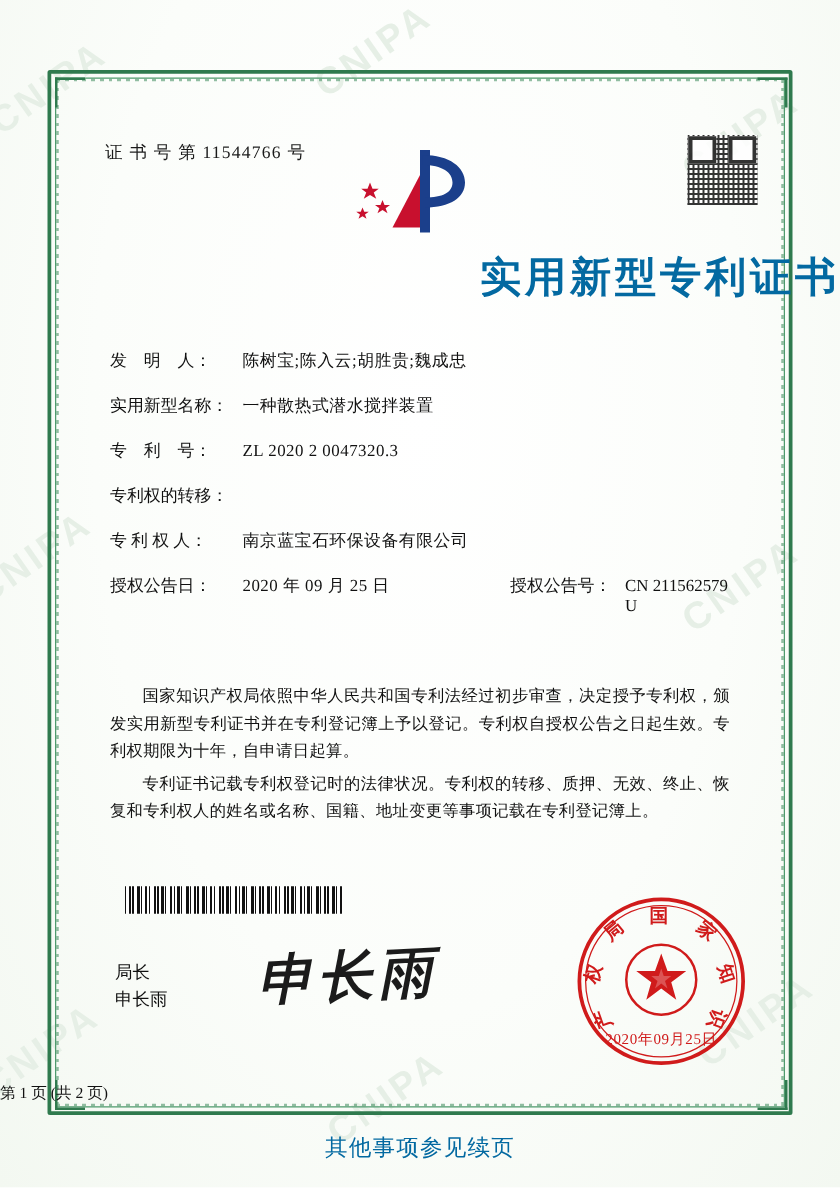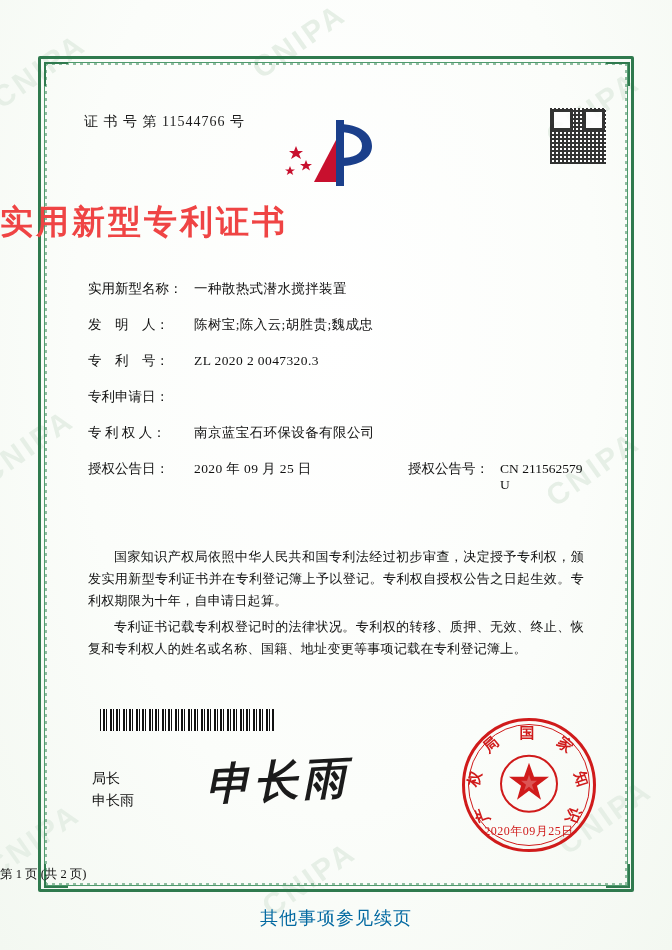--- a/index.html
+++ b/index.html
@@ -139,25 +139,25 @@
     top: 116px;
     transform: translateX(-50%);
     width: 120px;
     height: 76px;
   }
 
   .cert-title {
     position: absolute;
     left: 0; right: 0;
     top: 200px;
-    text-align: left;
+    text-align: right;
     font-size: 33px;
     font-weight: bold;
     letter-spacing: 3px;
-    color: #ef4444;
+    color: #0369a1;
     font-family: "DejaVu Serif", serif;
   }
 
   
   .fields {
     position: absolute;
     left: 88px;
     top: 280px;
     width: 500px;
   }
@@ -350,33 +350,33 @@
         <polygon points="30,44 31.6,48 36,48 32.5,50.5 34,54.5 30,52 26,54.5 27.5,50.5 24,48 28.4,48"></polygon>
         <polygon points="14,50 15.4,53.4 19,53.4 16,55.6 17.2,59 14,57 10.8,59 12,55.6 9,53.4 12.6,53.4"></polygon>
       </g>
     </svg>
   </div>
 
   <div class="cert-title">实用新型专利证书</div>
 
   <div class="fields">
     <div class="field-row">
+      <span class="field-label">发　明　人：</span>
+      <span class="field-value">陈树宝;陈入云;胡胜贵;魏成忠</span>
+    </div>
+    <div class="field-row">
       <span class="field-label">实用新型名称：</span>
       <span class="field-value">一种散热式潜水搅拌装置</span>
-    </div>
-    <div class="field-row">
-      <span class="field-label">发　明　人：</span>
-      <span class="field-value">陈树宝;陈入云;胡胜贵;魏成忠</span>
     </div>
     <div class="field-row">
       <span class="field-label">专　利　号：</span>
       <span class="field-value">ZL 2020 2 0047320.3</span>
     </div>
     <div class="field-row">
-      <span class="field-label">专利申请日：</span>
+      <span class="field-label">专利权的转移：</span>
     </div>
     <div class="field-row">
       <span class="field-label">专 利 权 人：</span>
       <span class="field-value">南京蓝宝石环保设备有限公司</span>
     </div>
     <div class="field-row two-col">
       <span class="field-label">授权公告日：</span>
       <span class="field-value">2020 年 09 月 25 日</span>
       <span class="field-label2">授权公告号：</span>
       <span class="field-value2">CN 211562579 U</span>

